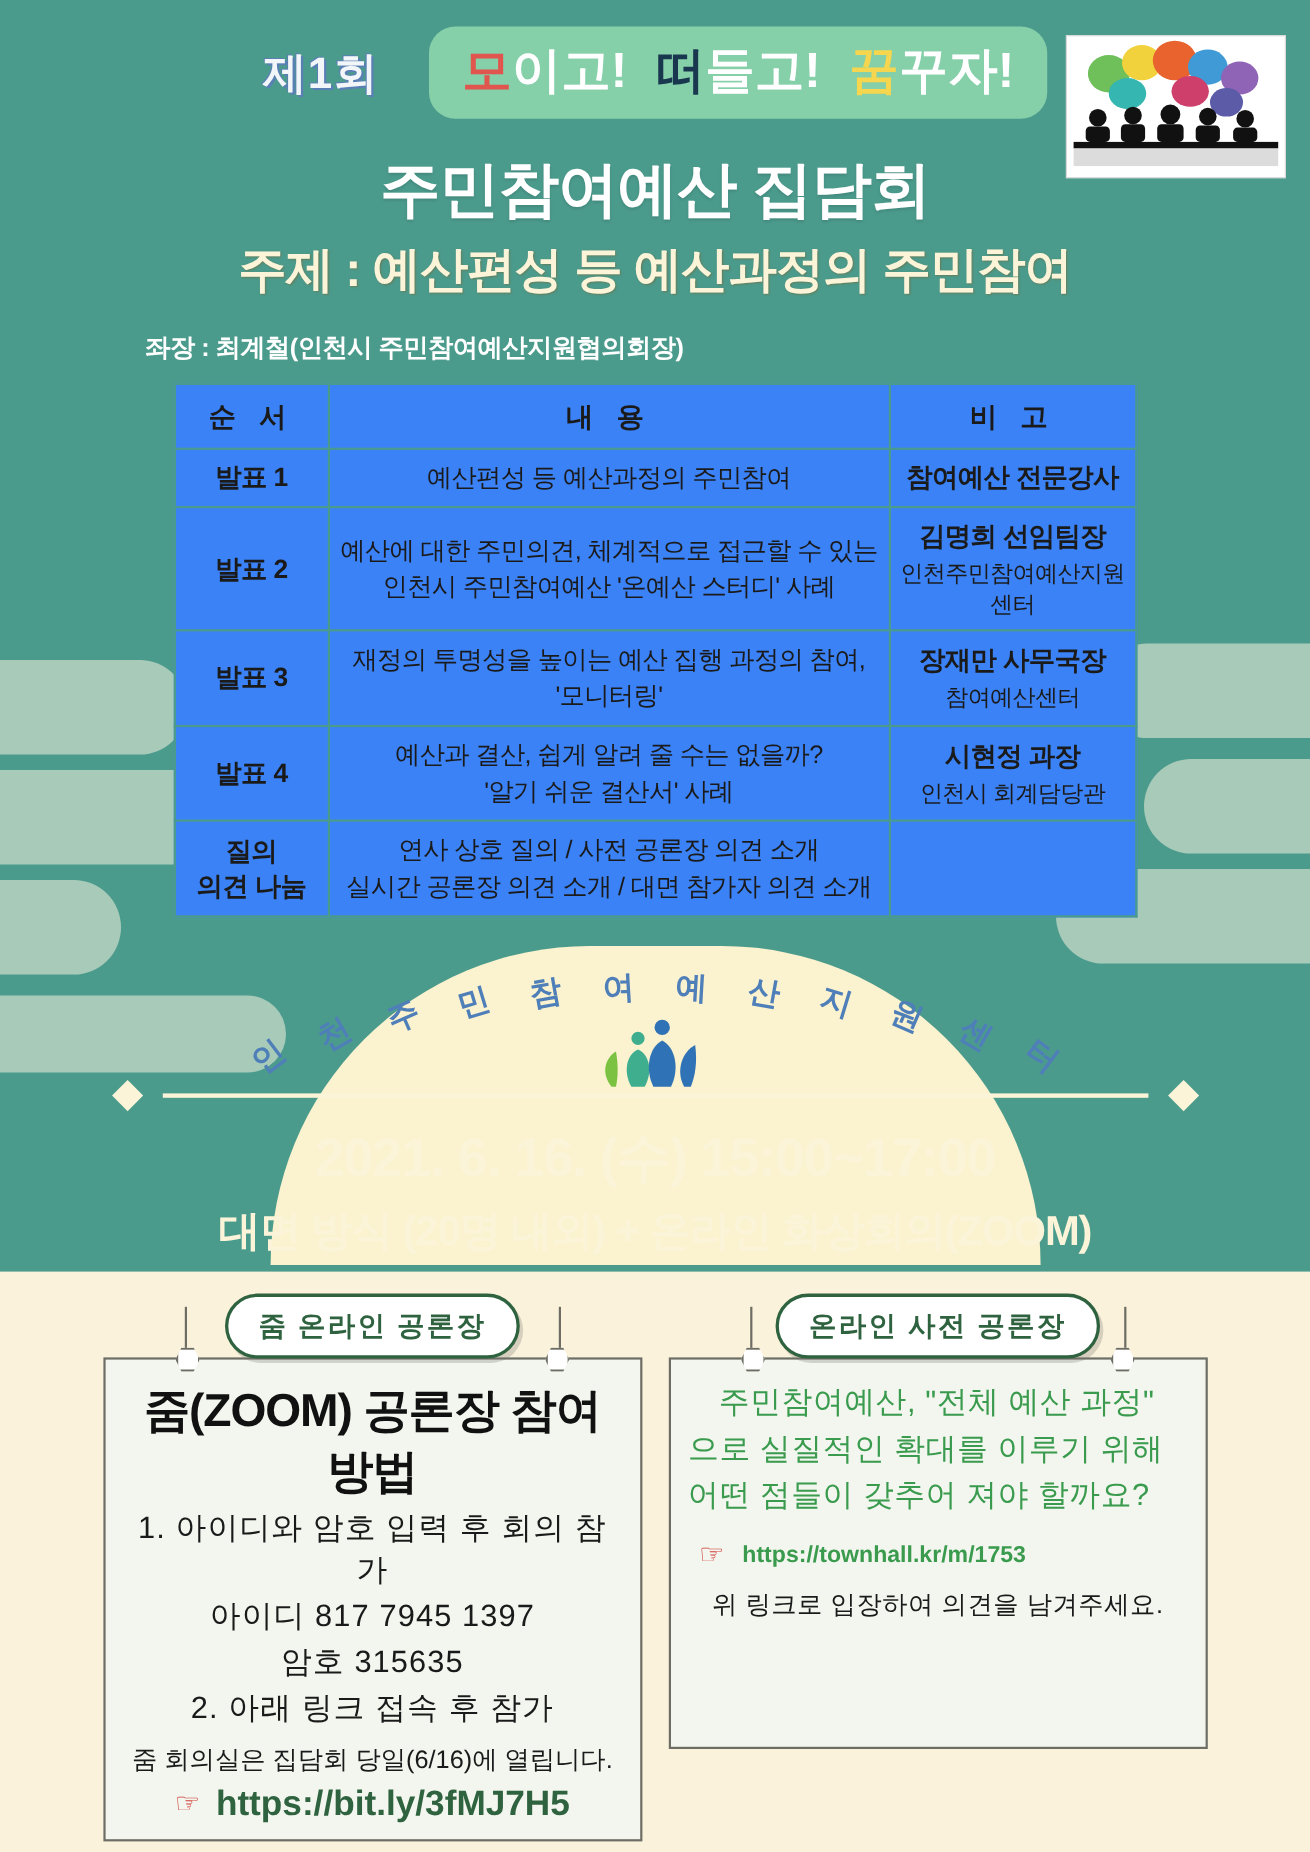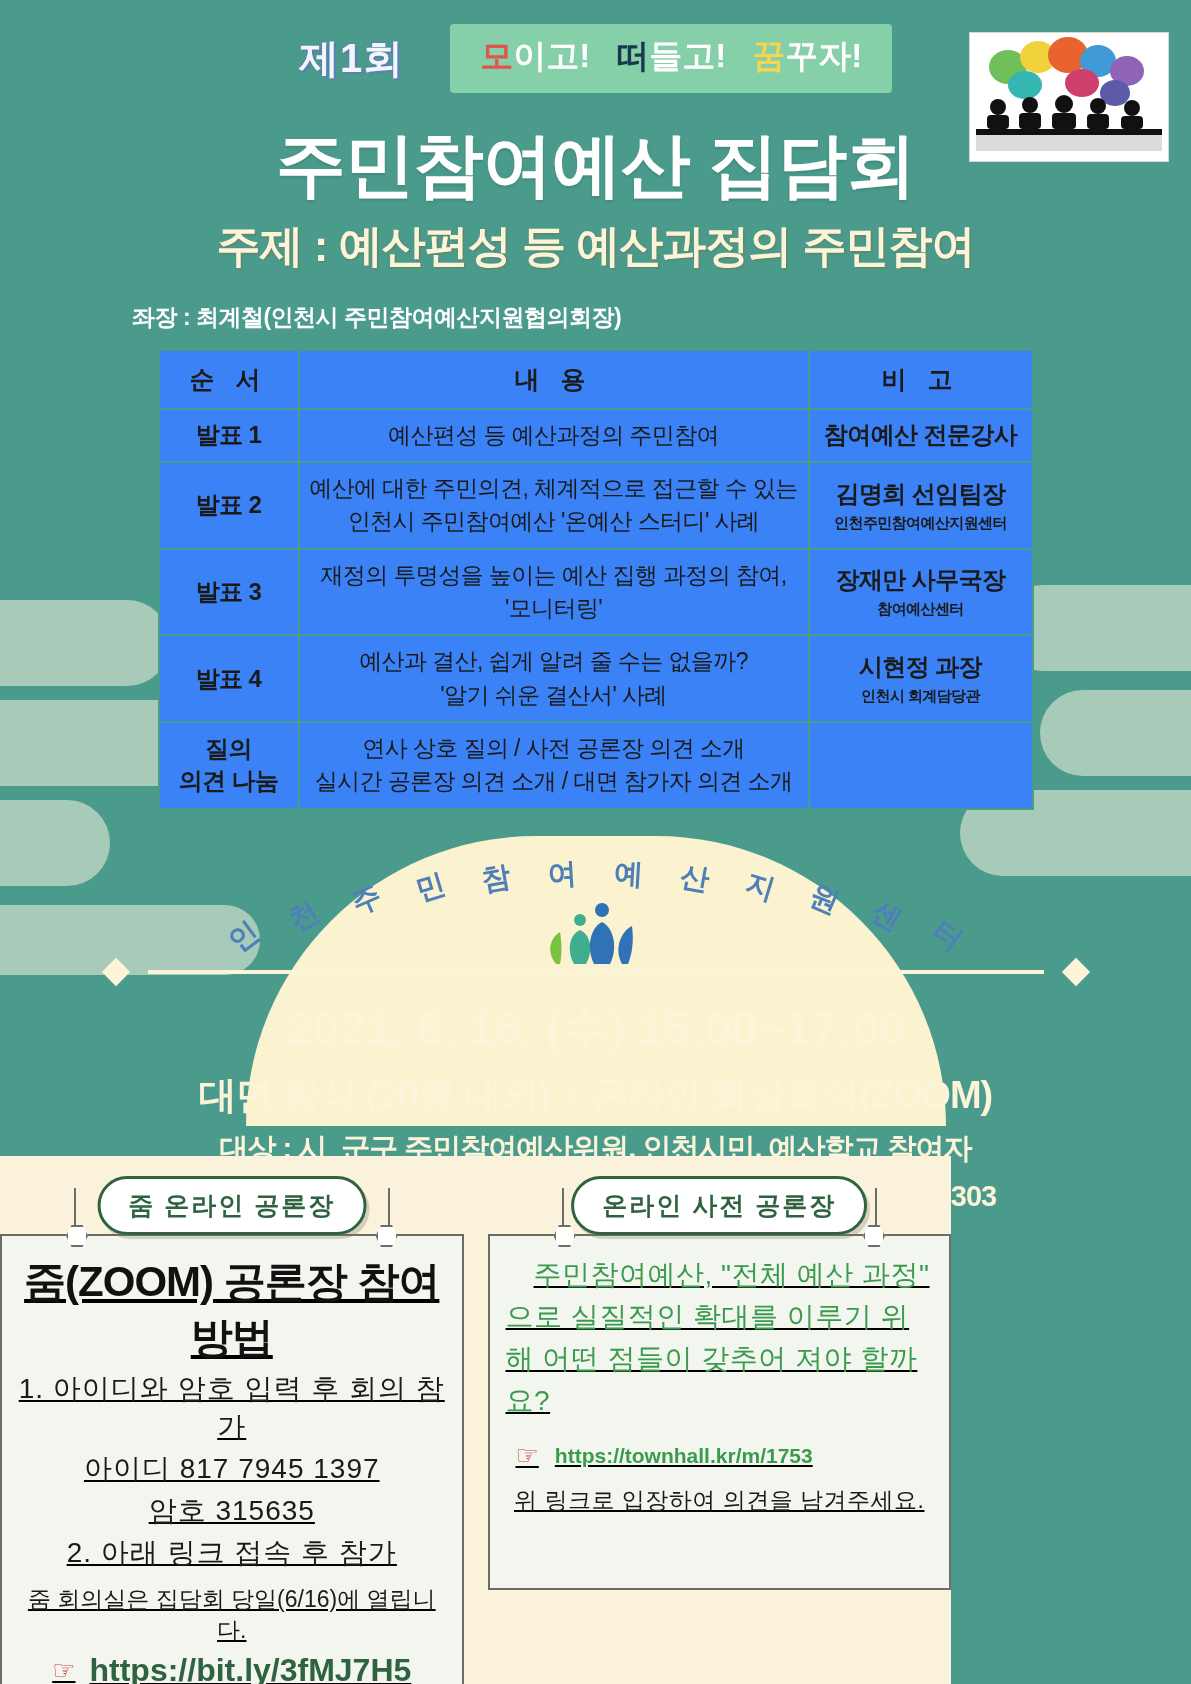--- a/index.html
+++ b/index.html
@@ -42,26 +42,26 @@
   }
   .ordinal {
     font-size: 40px;
     font-weight: 800;
     color: #f2f6f8;
     letter-spacing: 1px;
     text-shadow: 2px 2px 0 #5a7fb5, -1px -1px 0 #5a7fb5;
   }
   .sloganbox {
     background: #85cfa9;
-    border-radius: 4px;
+    border-radius: 24px;
     padding: 10px 30px 14px 30px;
     display: flex;
     gap: 26px;
     align-items: flex-end;
-    font-size: 33px;
+    font-size: 45px;
     font-weight: 700;
   }
   .slogan-1 { color: #ffffff; }
   .slogan-1 .hl { color: #e0554d; }
   .slogan-2 { color: #ffffff; }
   .slogan-2 .hl { color: #19384f; }
   .slogan-3 { color: #ffffff; }
   .slogan-3 .hl { color: #f5d64e; }
 
   .logo-badge {
@@ -71,21 +71,21 @@
     width: 198px;
     height: 128px;
     background: #ffffff;
     border: 1px solid #d8d8d8;
     overflow: hidden;
   }
 
   .main-title {
     text-align: center;
     color: #ffffff;
-    font-size: 70px;
+    font-size: 55px;
     font-weight: 800;
     letter-spacing: -1px;
     margin-top: 36px;
     line-height: 1.05;
     text-shadow: 0 2px 3px rgba(0,0,0,.12);
   }
   .sub-title {
     text-align: center;
     color: #fbf4d8;
     font-size: 44px;
@@ -126,21 +126,21 @@
 
   .program .hdr td {
     font-size: 25px;
     font-weight: 600;
     letter-spacing: 7px;
     padding: 12px 4px;
   }
   .cell-order { font-size: 24px; font-weight: 600; }
   .cell-detail { font-size: 23px; line-height: 1.45; font-weight: 500; }
   .cell-note-main { font-size: 24px; font-weight: 600; }
-  .cell-note-sub  { font-size: 15px; font-weight: 700; margin-top: 4px; }
+  .cell-note-sub  { font-size: 21px; font-weight: 400; margin-top: 4px; }
 
   
   .arch-wrap {
     position: relative;
     z-index: 5;
     height: 126px;
     margin-top: 26px;
   }
   .arch {
     position: absolute;
@@ -219,25 +219,24 @@
     font-weight: 700;
     margin-top: 8px;
     letter-spacing: -1px;
   }
   .venue-line .gap { display: inline-block; width: 34px; }
 
   
   .bottom {
     position: absolute;
     left: 0; bottom: 0;
-    width: 951px;
+    width: 1191px;
     height: 528px;
     background: #fbf2db;
     z-index: 6;
-    text-decoration: underline;
   }
   .panels {
     display: flex;
     justify-content: center;
     gap: 24px;
     padding-top: 78px;
   }
   .panel { position: relative; width: 490px; }
 
   .tab {

